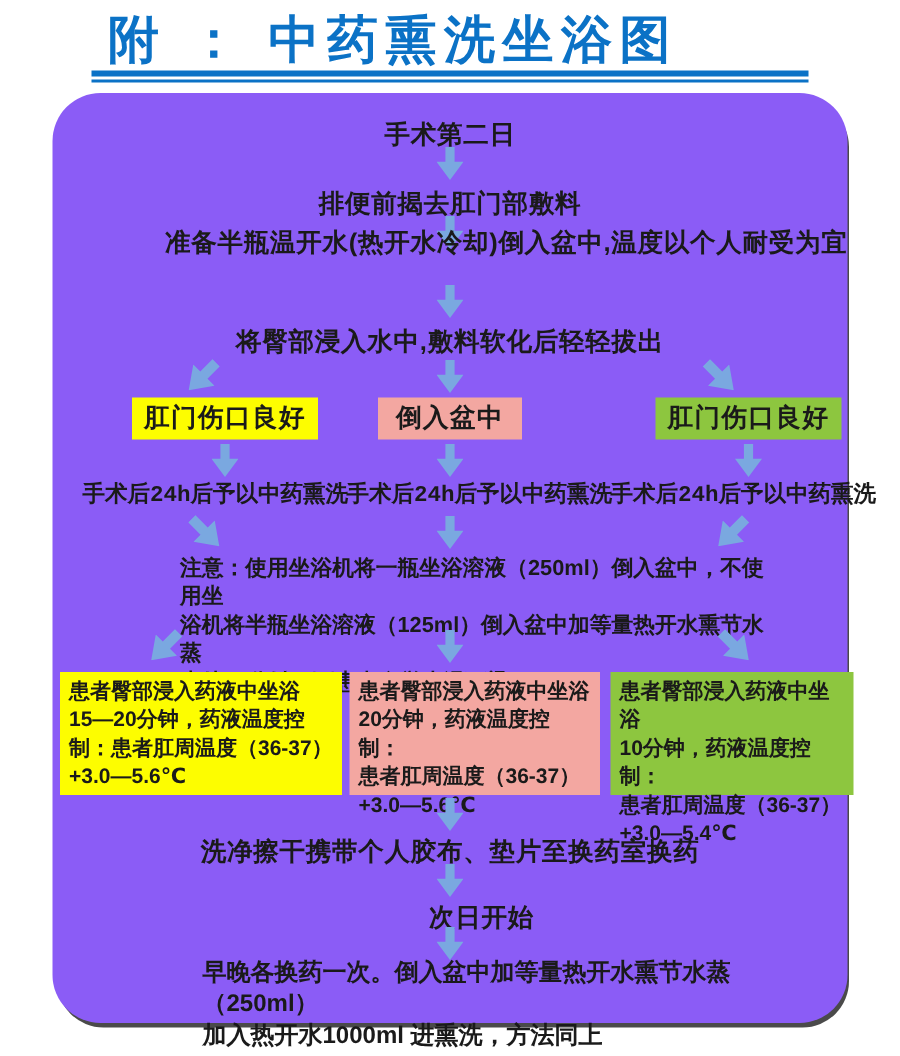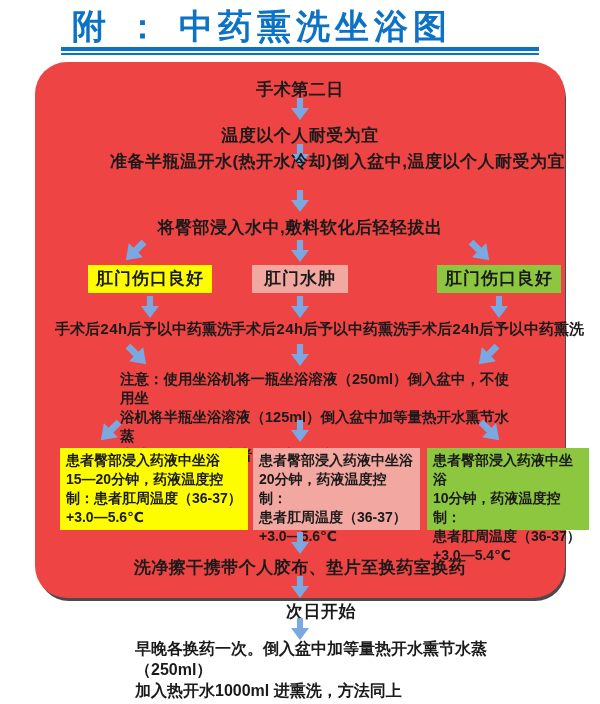--- a/index.html
+++ b/index.html
@@ -11,22 +11,22 @@
   
   .title{
     position:absolute;left:0;top:4px;width:524px;text-align:center;
     font-size:34px;letter-spacing:5px;color:#0b72c6;
   }
   .rule{position:absolute;left:61px;width:478px;background:#0b72c6;}
   .rule1{top:47px;height:4px;}
   .rule2{top:53px;height:2px;}
   
   .panel{
-    position:absolute;left:35px;top:62px;width:530px;height:536px;
-    background:#ef4444;border-radius:32px;
+    position:absolute;left:35px;top:62px;width:530px;height:620px;
+    background:#8b5cf6;border-radius:32px;
     box-shadow:2px 4px 0 -1px #4a4a4a;
   }
   
   .crow{position:absolute;left:0;width:530px;text-align:center;font-size:17px;letter-spacing:0.5px;}
   
   .ar{
     position:absolute;width:18px;height:22px;background:#7aa8e0;
     clip-path:polygon(33% 0,67% 0,67% 45%,100% 45%,50% 100%,0 45%,33% 45%);
   }
   .ard{width:20px;height:26px;}
@@ -43,54 +43,54 @@
   
   .a24{position:absolute;top:258px;font-size:15px;white-space:nowrap;font-family:Liberation Mono, monospace;}
   
   .note{
     position:absolute;left:85px;top:308px;width:400px;
     font-size:14.5px;line-height:19px;white-space:pre-line;text-align:left;
   }
   
   .sbox{
     position:absolute;top:386px;height:76px;padding:3px 6px;
-    font-size:14px;line-height:19px;white-space:pre-line;text-align:left;margin-left:20px;
+    font-size:14px;line-height:19px;white-space:pre-line;text-align:left;
   }
   
   .final{
     position:absolute;left:100px;top:576px;width:420px;
     font-size:16px;line-height:21px;white-space:pre-line;text-align:left;
   }
 </style>
 </head>
 <body>
 
 <div class="title">附 ： 中药熏洗坐浴图</div>
 <div class="rule rule1"></div>
 <div class="rule rule2"></div>
 
 <div class="panel">
 
   <div class="crow" style="top:16px;">手术第二日</div>
   <div class="ar" style="left:256px;top:36px;"></div>
 
-  <div class="crow" style="top:62px;">温度以个人耐受为宜</div>
+  <div class="crow" style="top:62px;">排便前揭去肛门部敷料</div>
   <div class="ar" style="left:256px;top:82px;"></div>
 
   <div class="crow" style="top:88px;text-align:right;">准备半瓶温开水(热开水冷却)倒入盆中,温度以个人耐受为宜</div>
   <div class="ar" style="left:256px;top:128px;"></div>
 
   <div class="crow" style="top:154px;">将臀部浸入水中,敷料软化后轻轻拔出</div>
 
   <div class="ar ard rotl" style="left:90px;top:176px;"></div>
   <div class="ar" style="left:256px;top:178px;"></div>
   <div class="ar ard rotr" style="left:435px;top:176px;"></div>
 
   <div class="tag tag-yellow" style="left:53px;top:203px;width:124px;">肛门伤口良好</div>
-  <div class="tag tag-pink" style="left:217px;top:203px;width:96px;">肛门水肿</div>
+  <div class="tag tag-pink" style="left:217px;top:203px;width:96px;">倒入盆中</div>
   <div class="tag tag-green" style="left:402px;top:203px;width:124px;">肛门伤口良好</div>
 
   <div class="ar" style="left:106px;top:234px;"></div>
   <div class="ar" style="left:256px;top:234px;"></div>
   <div class="ar" style="left:455px;top:234px;"></div>
 
   <div class="a24" style="left:20px;">手术后24h后予以中药熏洗</div>
   <div class="a24" style="left:196px;">手术后24h后予以中药熏洗</div>
   <div class="a24" style="left:372px;">手术后24h后予以中药熏洗</div>
 

